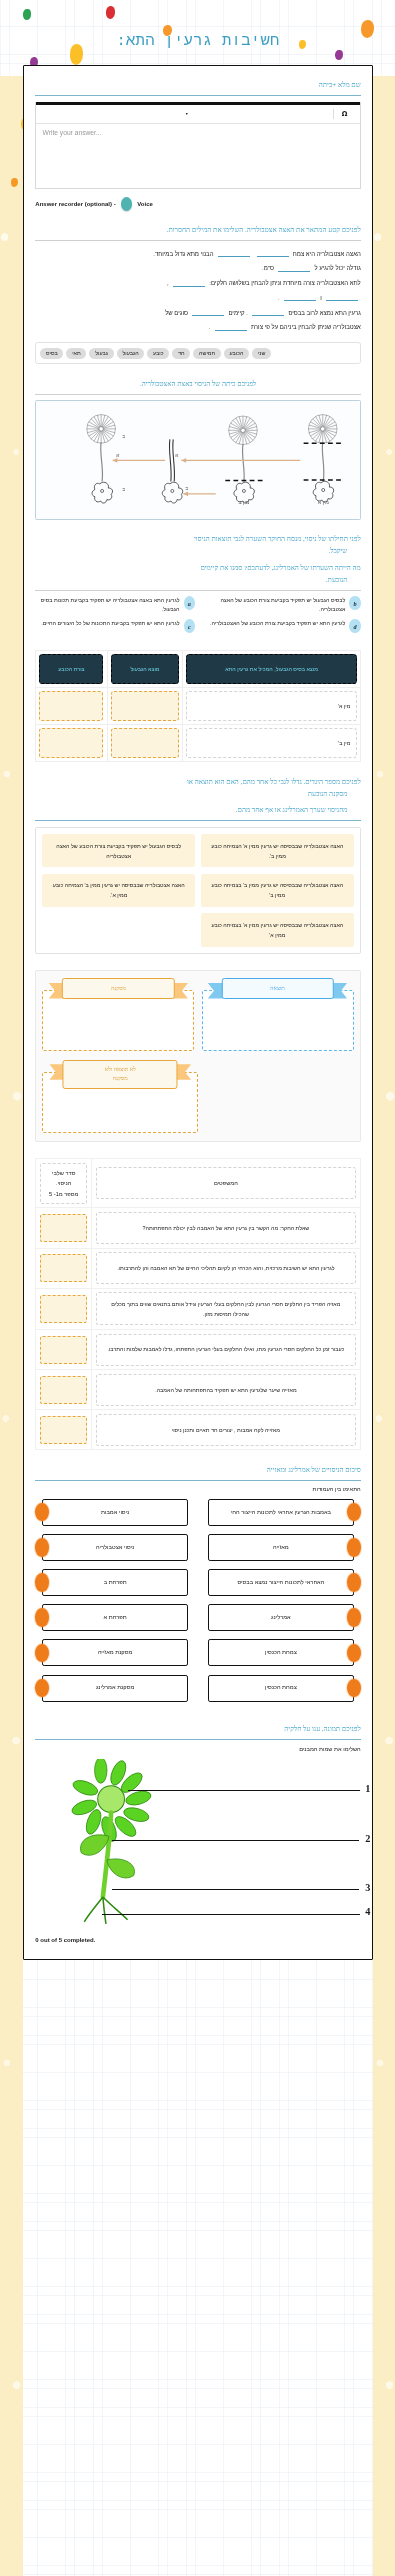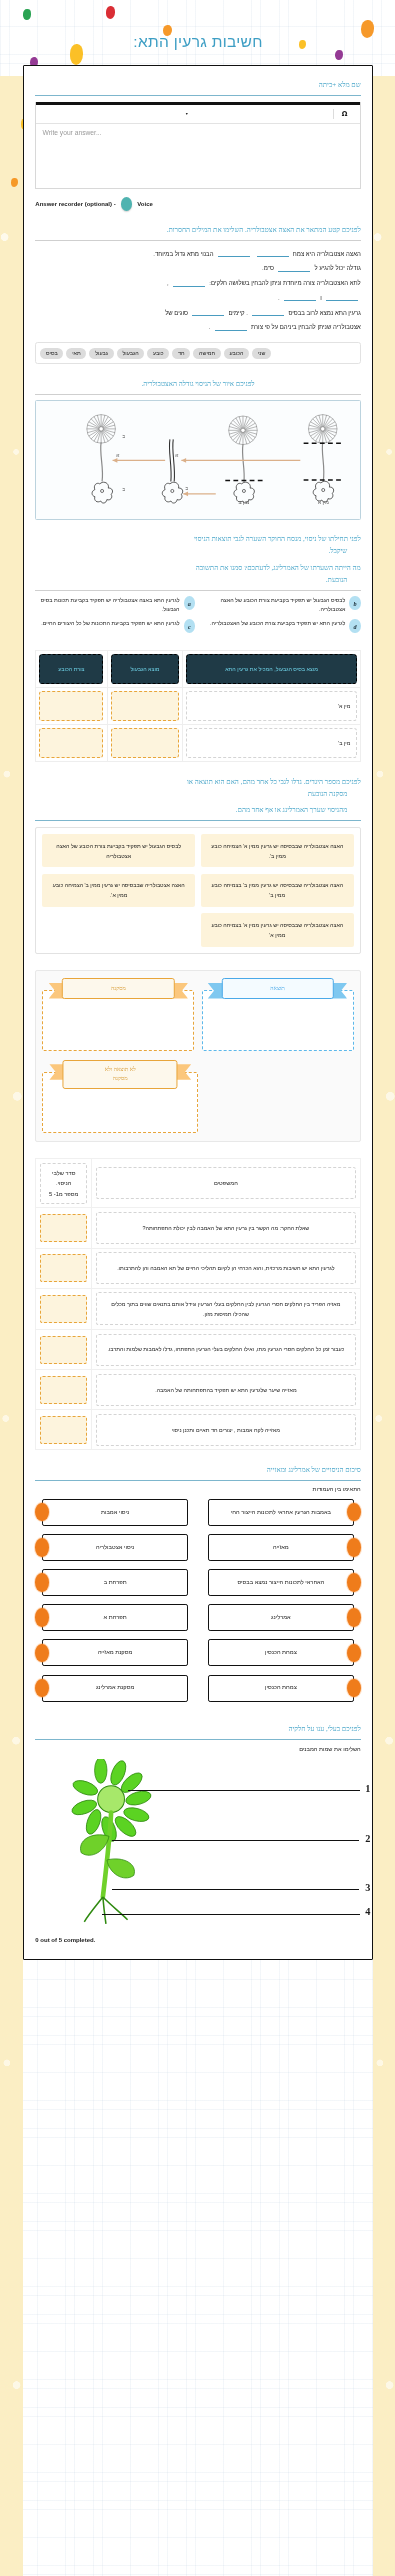--- a/index.html
+++ b/index.html
@@ -43,21 +43,21 @@
   }
 
   .splat { position:absolute; border-radius:50% 45% 55% 48%; opacity:.95; }
 
   
   .head-title {
     position: relative;
     z-index: 3;
     text-align: center;
     padding: 30px 31px 5.2px;
-    font-family: Liberation Sans, sans-serif;
+    font-family: Liberation Mono, monospace;
     font-size: 15.5px;
     line-height: 1.5;
     color: #3d9ec4;
     direction: rtl;
     letter-spacing: 0.3px;
   }
 
   
   .sheet {
     position: relative;
@@ -347,21 +347,21 @@
       <span class="chip">הגבעול</span>
       <span class="chip">כובע</span>
       <span class="chip">חד</span>
       <span class="chip">חמישה</span>
       <span class="chip">הכובע</span>
       <span class="chip">שני</span>
     </div>
 
     <div class="section-gap"></div>
 
-    <div class="q-prompt" style="text-align:center">לפניכם איור של הניסוי  גודלה האצטבולריה.</div>
+    <div class="q-prompt" style="text-align:center">לפניכם כיתה של הניסוי  באצת האצטבולריה.</div>
     <div class="rule thin"></div>
 
     <div class="diagram-box">
       <svg width="100%" height="107" viewBox="0 0 660 208">
         <defs>
           <g id="cap">
             <circle cx="0" cy="0" r="30" fill="none" stroke="#6b6b6b" stroke-width="1"></circle>
             <g stroke="#6b6b6b" stroke-width="1">
               <line x1="0" y1="0" x2="0" y2="-30"></line>
                 <line x1="0" y1="0" x2="8" y2="-29"></line>
@@ -450,21 +450,21 @@
         <text x="178" y="62" font-size="11" fill="#333" font-family="'Liberation Serif',serif">ב</text>
         <text x="178" y="172" font-size="11" fill="#333" font-family="'Liberation Serif',serif">ב</text>
       </svg>
     </div>
 
     <div class="section-gap"></div>
 
     <div class="q-prompt">
       <div>לפני תחילתו של ניסוי, מנסח החוקר השערה לגבי תוצאות הניסוי</div>
       <div style="padding-right:13.4px">שיקבל.</div>
-      <div style="margin-top:4.1px">מה הייתה השערתו של האמרלינג, לדעתכם? סמנו את התשובה</div>
+      <div style="margin-top:4.1px">מה הייתה השערתו של האמרלינג, לדעתכם? סמנו את קיימים</div>
       <div style="padding-right:13.4px">הנובעת.</div>
     </div>
     <div class="rule thin"></div>
 
     <div class="mc-grid">
       <div class="mc-opt">
         <span class="mc-badge">b</span>
         <span class="mc-text">לבסיס הגבעול יש תפקיד בקביעת צורת הכובע של האצה אצטבולריה.</span>
       </div>
       <div class="mc-opt">
@@ -714,21 +714,21 @@
         <div class="match-gap"></div>
         <div class="match-col left">
           <span class="knob"></span>
           <div class="match-box">צמחת הכנסין</div>
         </div>
       </div>
     </div>
 
     <div class="section-gap"></div>
 
-    <div class="q-prompt">לפניכם בעלי, ענו על חלקיה</div>
+    <div class="q-prompt">לפניכם תמונה, ענו על חלקיה</div>
     <div class="rule"></div>
     <div class="match-sub">השלימו את שמות המבנים</div>
 
     <div class="flower-wrap">
       <svg class="flower-svg" width="170" height="170" viewBox="0 0 330 330">
 
         <g fill="#5bd322" stroke="#2f8a10" stroke-width="1.5">
           <ellipse cx="118" cy="22" rx="12" ry="25"></ellipse>
           <ellipse cx="152" cy="27" rx="12" ry="25" transform="rotate(22 152 27)"></ellipse>
           <ellipse cx="178" cy="46" rx="12" ry="25" transform="rotate(48 178 46)"></ellipse>

